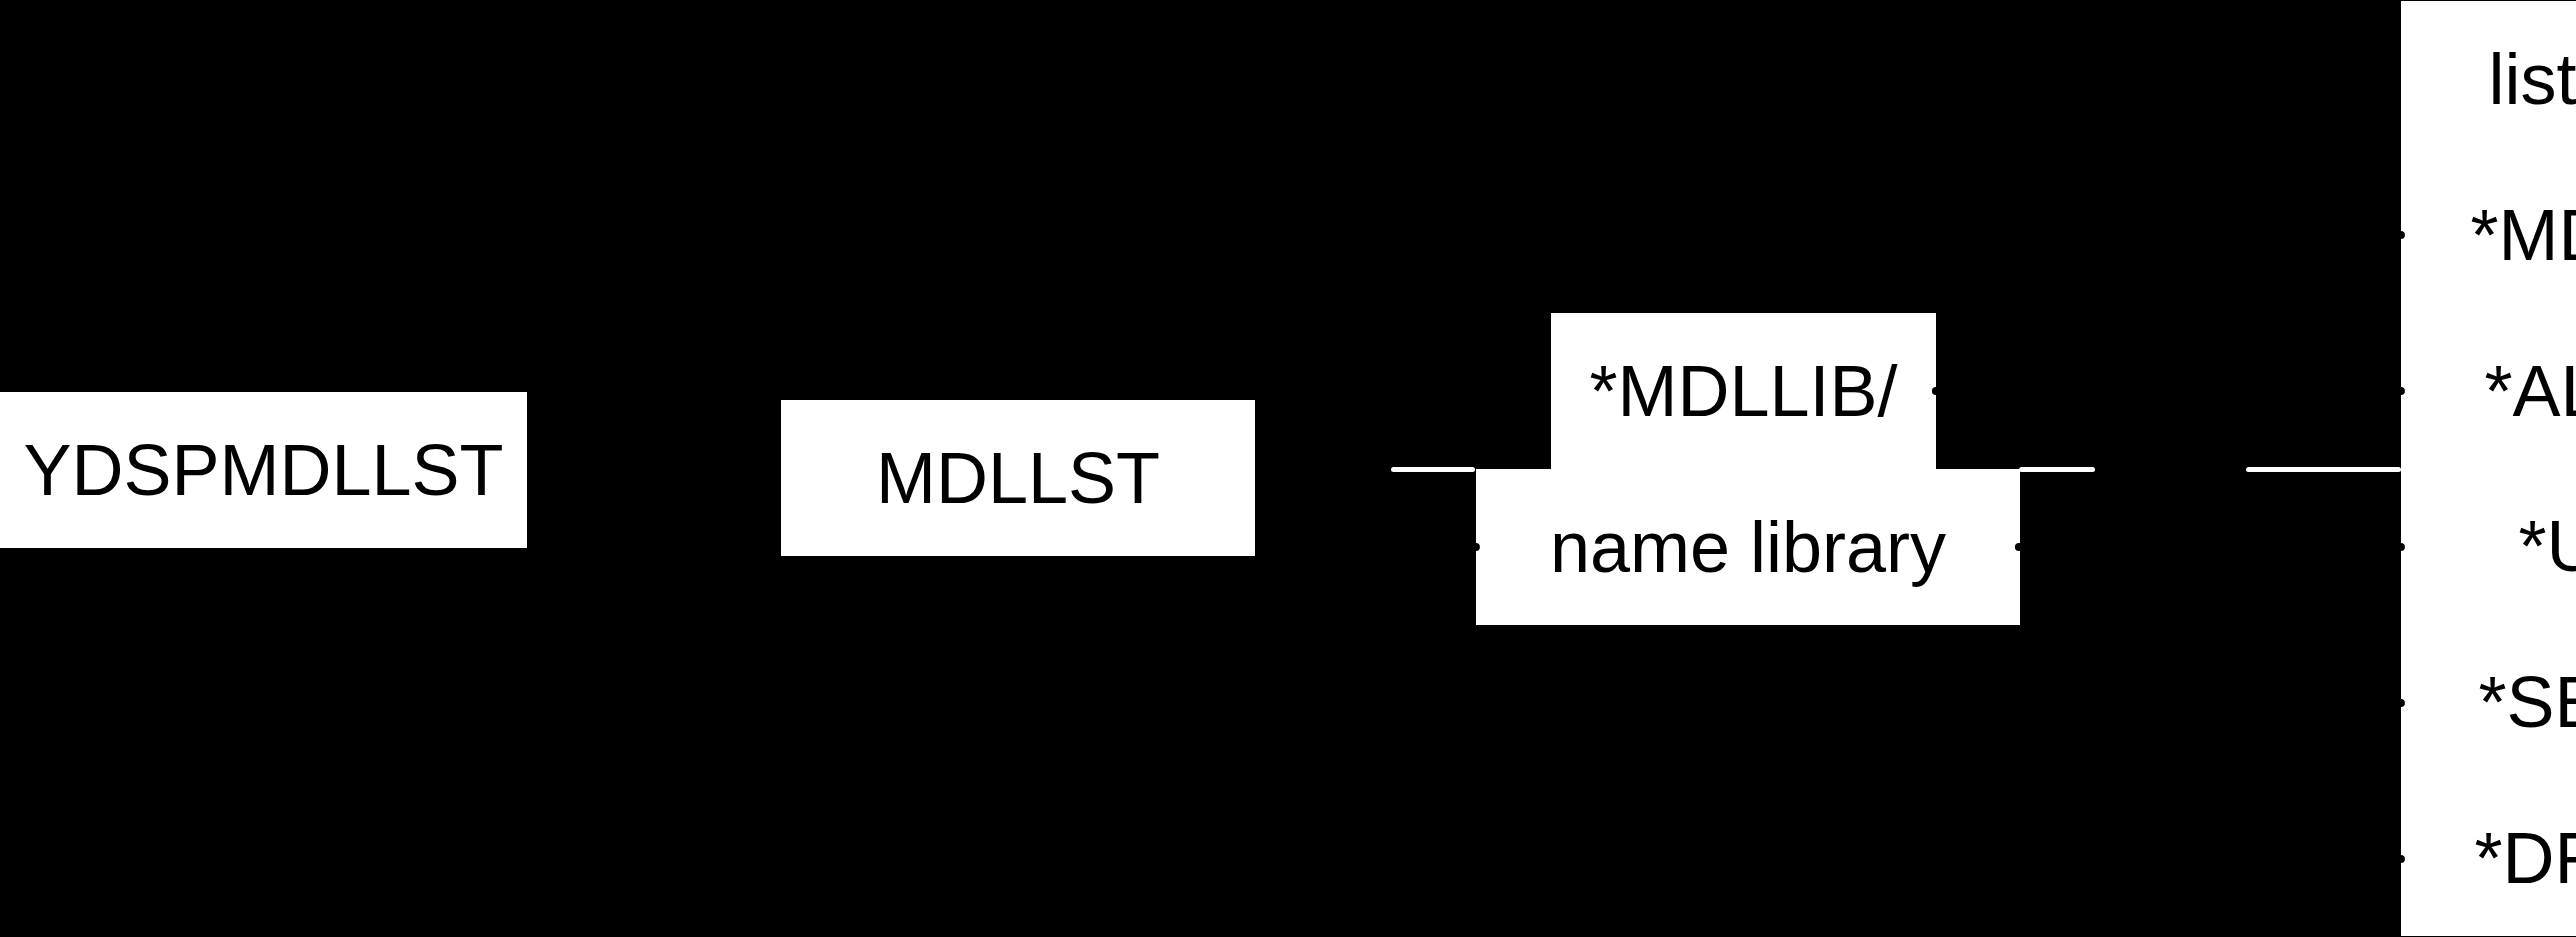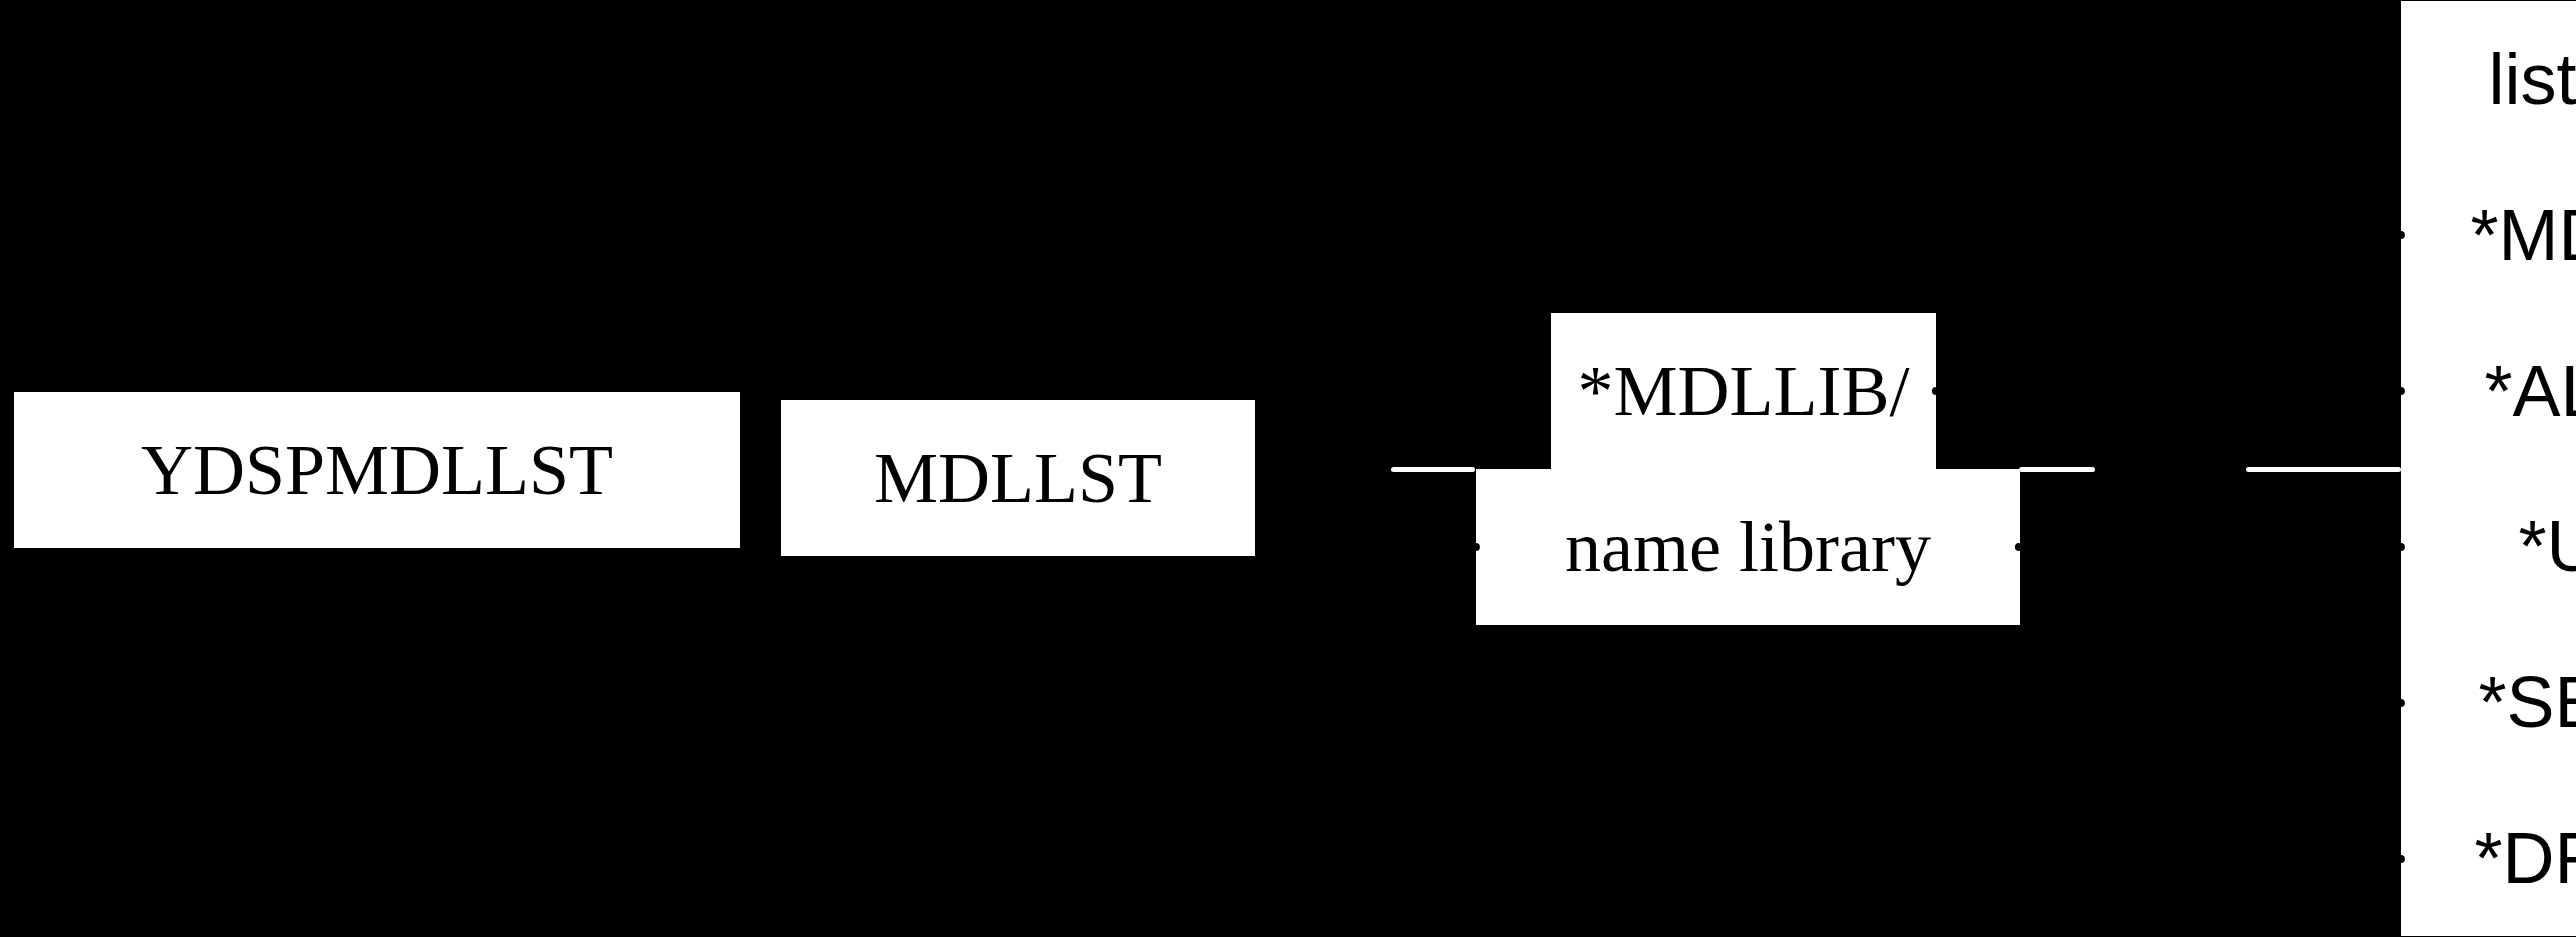--- a/index.html
+++ b/index.html
@@ -19,21 +19,20 @@
   .box{
     position:absolute;
     background:var(--box);
     color:var(--ink);
     display:flex;
     align-items:center;
     justify-content:center;
     font-size:72px;
     line-height:1;
     white-space:nowrap;
-    font-family:Liberation Serif, serif;
   }
   .rail{
     position:absolute;
     height:5.2px;
     background:var(--rail);
     border-radius:2.6px;
     z-index:1;
   }
   .value-list{
     position:absolute;
@@ -55,21 +54,21 @@
   }
   .dot{
     position:absolute;
     width:8.2px;height:8.2px;
     background:var(--ink);
     border-radius:50%;
     transform:translate(-50%,-50%);
     z-index:5;
   }
   
-  #box-command   {left:14px;    top:392px; width:726px; height:156px; z-index:2;}
+  #box-command   {left:0;    top:392px; width:527px; height:156px; z-index:2;}
   #box-parameter {left:781px; top:400px; width:474px;  height:156px; z-index:2;}
   #box-qual-top  {left:1551px; top:313px; width:385px;  height:156px; z-index:3;}
   #box-qual-bot  {left:1476px; top:469px; width:544px; height:156px; z-index:2;}
   #rail-1{left:1391px; top:467px; width:84px;}
   #rail-2{left:2019px; top:467px; width:76px;}
   #rail-3{left:2246px; top:467px; width:155px;}
 </style>
 </head>
 <body>
 

